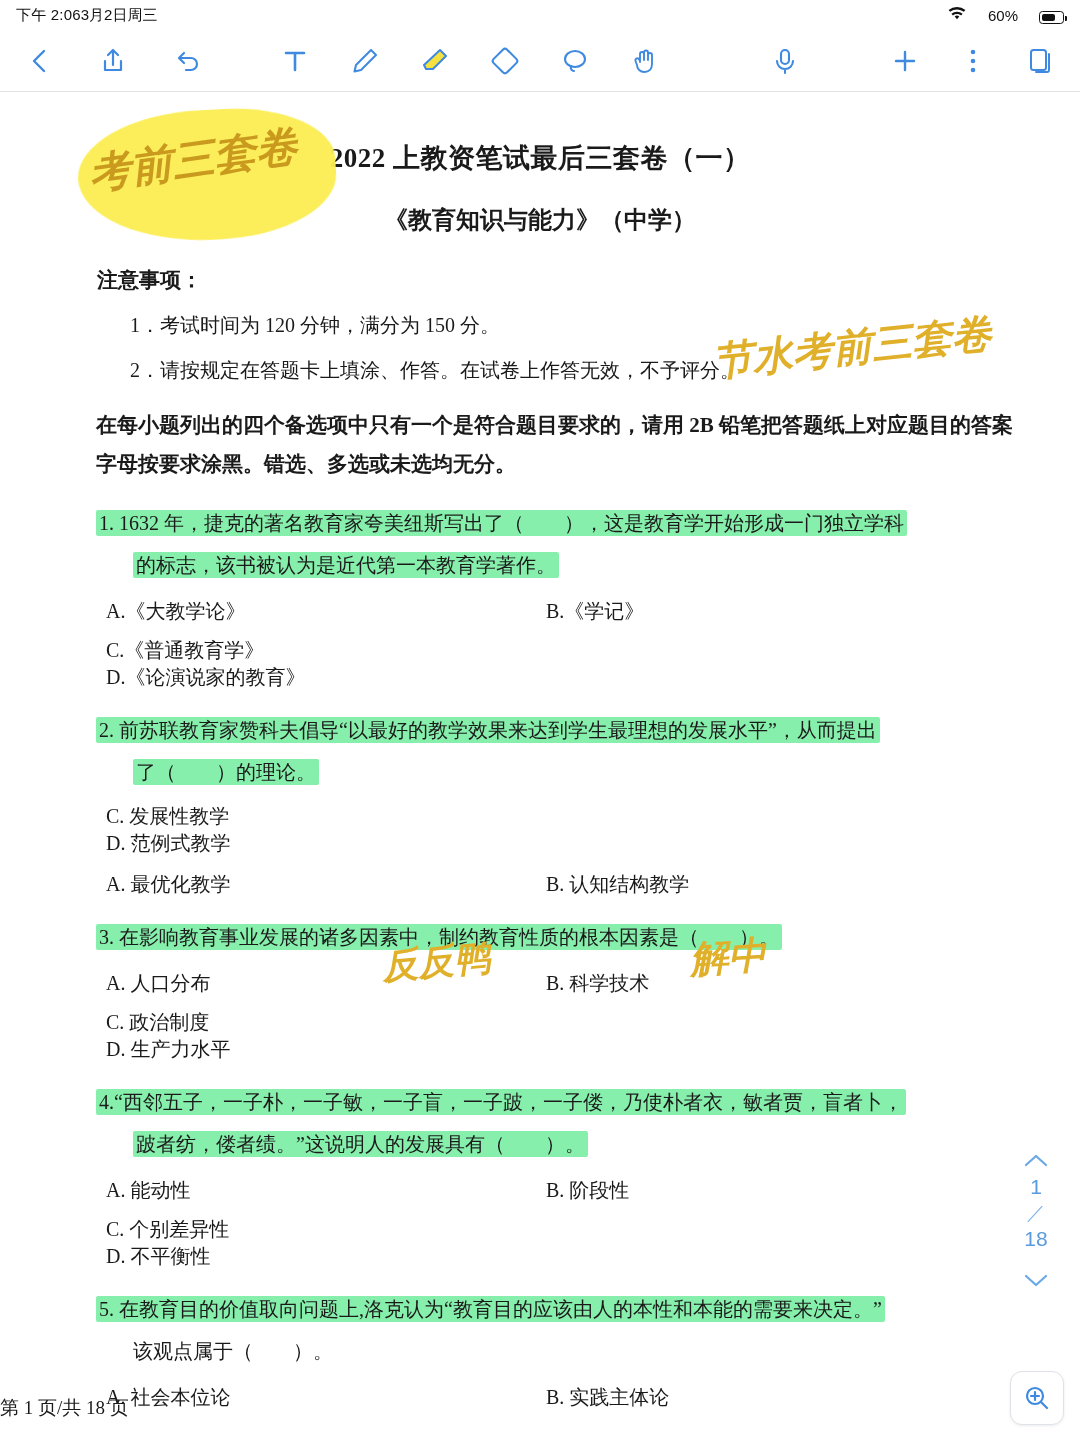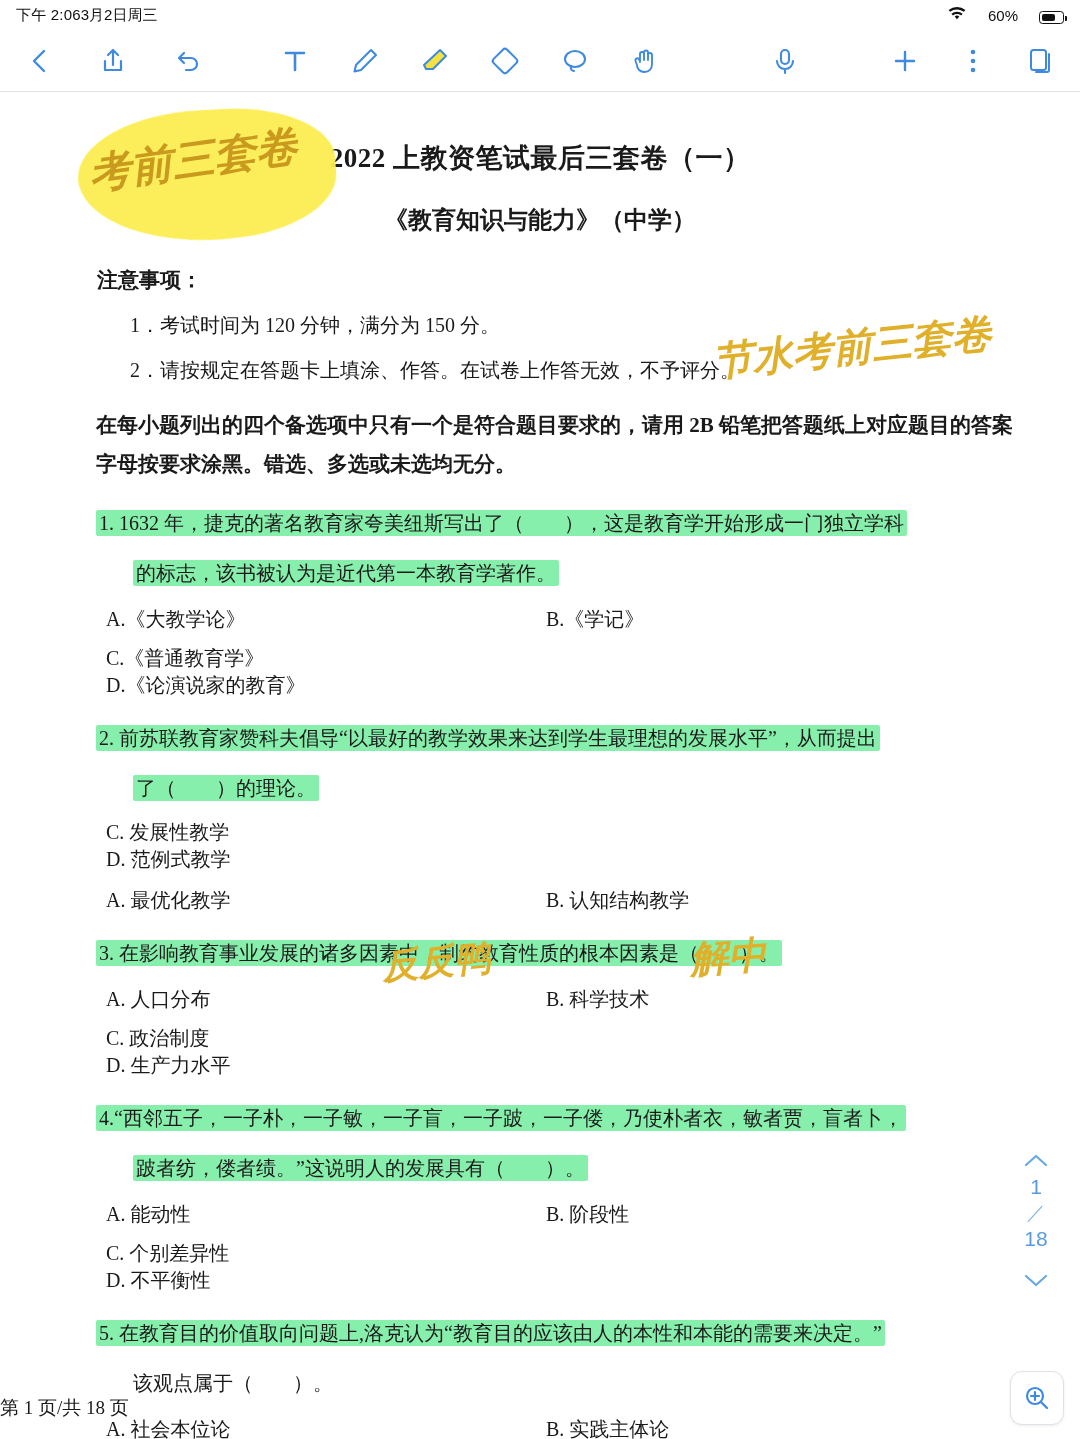--- a/index.html
+++ b/index.html
@@ -127,21 +127,21 @@
     -webkit-box-decoration-break: clone;
   }
   .opts {
     display: flex;
     margin: 14px 0 0 10px;
     font-size: 20px;
   }
   .opts .opt { width: 440px; }
   .opts.tight { margin-top: 12px; flex-direction: column; }
 
-  .q-line2 { display: block; margin-top: 12px; padding-left: 37px; }
+  .q-line2 { display: block; margin-top: 4px; padding-left: 37px; }
 
   
   .hand-yellow-blob {
     position: absolute;
     left: 78px; top: 18px;
     width: 258px; height: 130px;
     background: #fbee52;
     opacity: .95;
     border-radius: 48% 42% 46% 52%;
     transform: rotate(-3deg);

